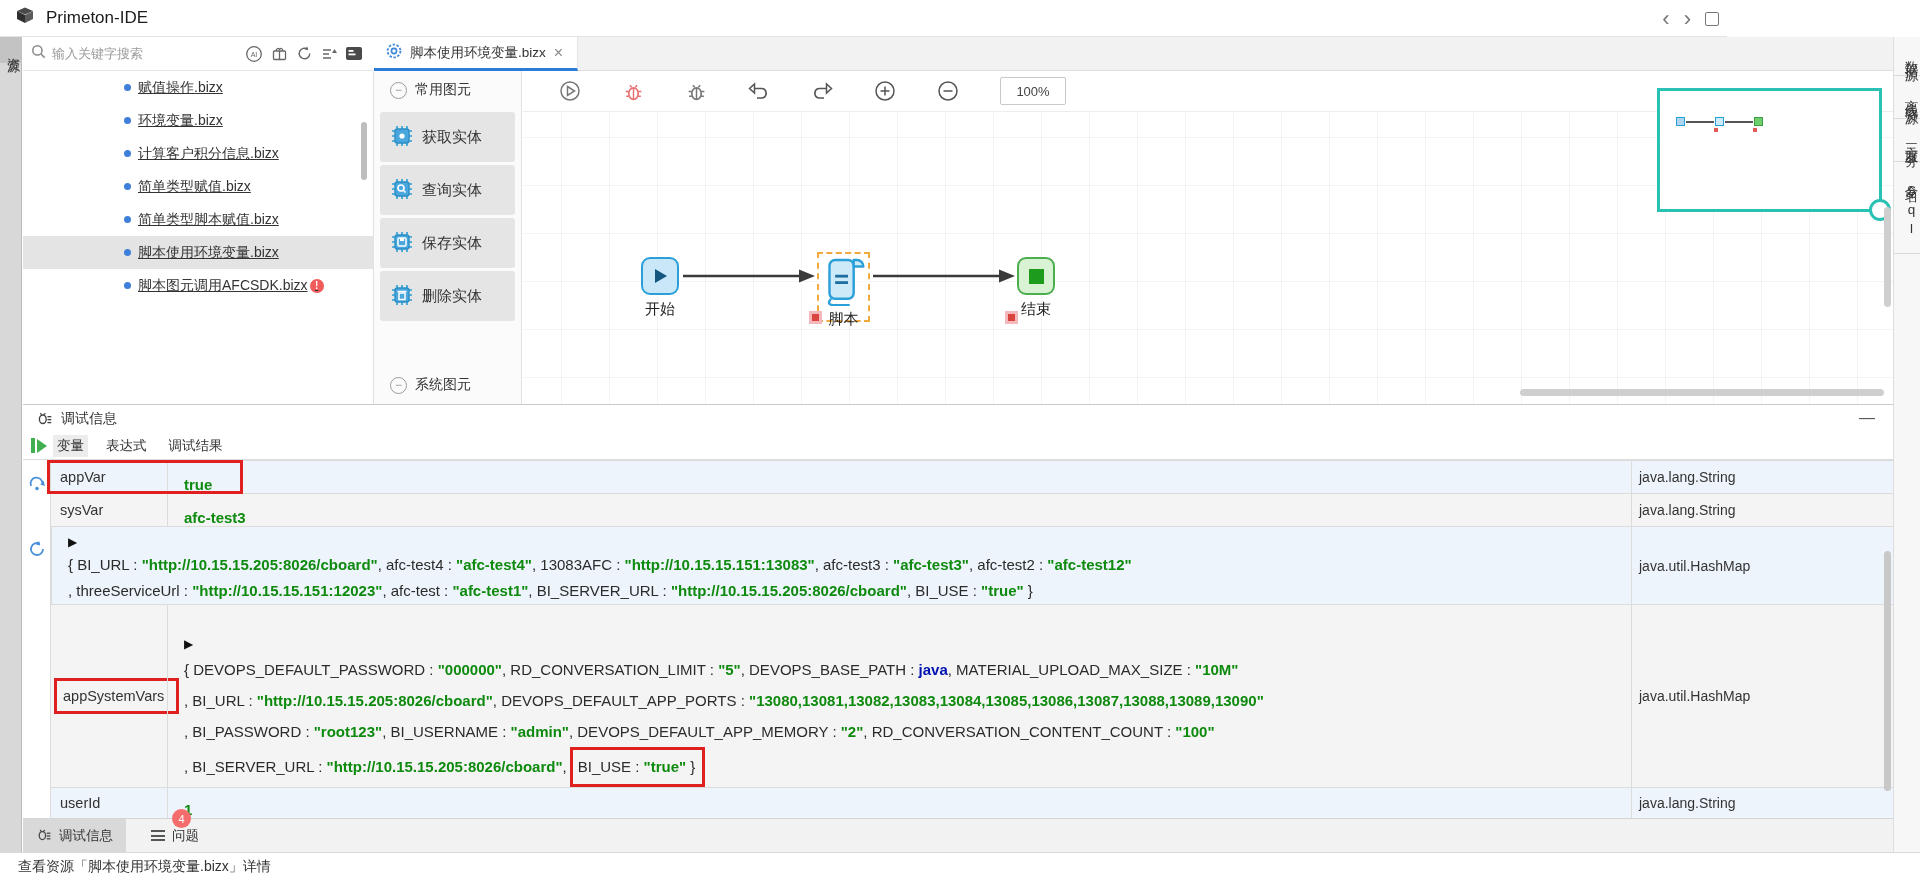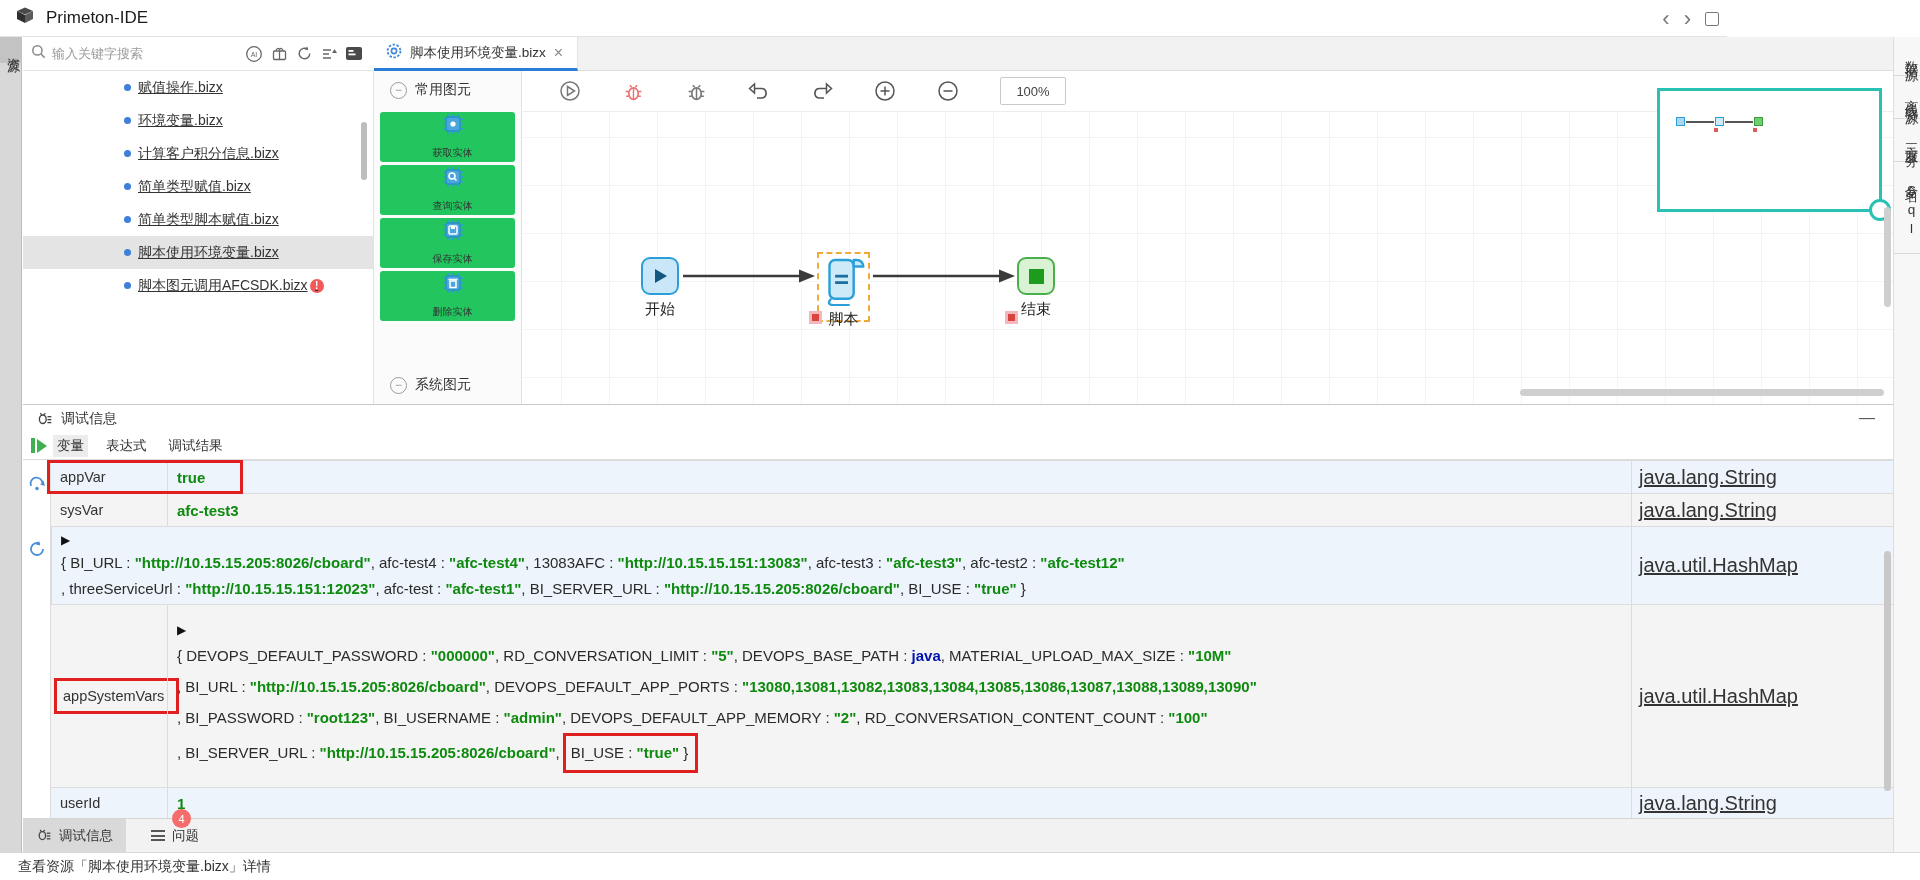--- a/index.html
+++ b/index.html
@@ -35,21 +35,21 @@
   .bullet { width:7px; height:7px; border-radius:50%; background:#3d7fd9; margin-right:7px; flex:0 0 auto; }
   .file-badge { width:14px; height:14px; border-radius:50%; background:#f05a5a; color:#fff; font-size:10px; font-weight:bold;
     display:inline-flex; align-items:center; justify-content:center; margin-left:2px; }
   .tree-scroll { position:absolute; left:338px; top:85px; width:6px; height:58px; background:#bdbdbd; border-radius:3px; cursor:pointer; }
   
   .palette { position:absolute; left:373px; top:71px; width:149px; height:333px; background:#fbfbfb;
     border-left:1px solid #e2e2e2; border-right:1px solid #e2e2e2; overflow:hidden; }
   .pal-header { height:38px; display:flex; align-items:center; gap:8px; padding-left:16px; font-size:14px; color:#333; cursor:pointer; }
   .circle-minus { width:17px; height:17px; border:1.4px solid #9a9a9a; border-radius:50%; color:#9a9a9a;
     display:flex; align-items:center; justify-content:center; font-size:12px; line-height:1; }
-  .pal-item { margin:3px 6px; height:50px; background:#22c55e; border-radius:3px; display:flex; align-items:center; gap:8px; padding-left:10px; cursor:pointer; font-size:10px; color:#333;flex-direction:column; }
+  .pal-item { margin:3px 6px; height:50px; background:#e5e5e5; border-radius:3px; display:flex; align-items:center; gap:8px; padding-left:10px; cursor:pointer; font-size:15px; color:#333; }
   .pal-footer { position:absolute; left:0; bottom:0; width:100%; }
   
   .tabstrip { position:absolute; left:374px; top:37px; width:1519px; height:34px; background:#f2f2f2; border-bottom:1px solid #ddd; display:flex; }
   .etab { height:34px; background:#fff; display:flex; align-items:center; gap:8px; padding:0 14px 0 12px;
     border-right:1px solid #e4e4e4; border-bottom:3px solid #2b7cd6; cursor:pointer; }
   .etab .etab-title { font-size:13.5px; color:#333; }
   .etab .close-x { color:#888; font-size:16px; cursor:pointer; }
   
   .canvas { position:absolute; left:523px; top:71px; width:1370px; height:333px; background:#fff;
     background-image:linear-gradient(#f3f3f3 1px, transparent 1px),linear-gradient(90deg,#f3f3f3 1px,transparent 1px);
@@ -90,22 +90,22 @@
   .gico { position:absolute; left:5px; width:18px; height:18px; cursor:pointer; }
   .resume-ico { position:absolute; left:8px; top:32px; display:flex; align-items:center; gap:2px; cursor:pointer; }
   .resume-ico .bar { width:4px; height:15px; background:#3faf4f; }
   .resume-ico .tri { width:0; height:0; border-left:10px solid #3faf4f; border-top:7.5px solid transparent; border-bottom:7.5px solid transparent; }
   .stop-sq { width:15px; height:15px; background:#ee7070; border-radius:2px; }
   .dbg-table { position:absolute; left:27px; top:55px; width:1843px; border-left:1px solid #dcdcdc; border-top:1px solid #dcdcdc; }
   .dbg-row { display:flex; border-bottom:1px solid #dcdcdc; position:relative; }
   .dbg-row.tint-a { background:#edf4fb; }
   .dbg-row.tint-b { background:#f4f4f4; }
   .cell-name { width:116px; flex:0 0 auto; display:flex; align-items:center; padding-left:9px; font-size:14.5px; color:#333; }
-  .cell-value { flex:1 1 auto; border-left:1px solid #dcdcdc; padding-left:9px; overflow:hidden; display:flex; flex-direction:column; justify-content:center; }
-  .cell-type { width:262px; flex:0 0 auto; border-left:1px solid #dcdcdc; display:flex; align-items:center; padding-left:7px; font-size:20px; color:#333;text-decoration:underline; }
+  .cell-value { flex:1 1 auto; border-left:1px solid #dcdcdc; padding-left:16px; overflow:hidden; display:flex; flex-direction:column; justify-content:flex-end; }
+  .cell-type { width:262px; flex:0 0 auto; border-left:1px solid #dcdcdc; display:flex; align-items:center; padding-left:7px; font-size:14px; color:#333; }
   .vline { white-space:nowrap; font-size:15px; color:#2b2b2b; }
   .sk { color:#2b2b2b; }
   .sv { color:#0e8a0e; font-weight:bold; }
   .sn { color:#0012b0; font-weight:bold; }
   .exp-arrow { font-size:12px; color:#111; line-height:20px; cursor:pointer; }
   .red-overlay { position:absolute; left:-4px; top:-1px; width:196px; height:34px; border:3px solid #e01f1f; z-index:6; pointer-events:none; }
   .red-box-label { border:3px solid #e01f1f; padding:7px 12px 7px 6px; margin-left:-6px; }
   .red-box-inline { border:3px solid #e01f1f; padding:1px 7px 2px 5px; margin-left:3px; display:inline-block; }
   .dbg-scroll { position:absolute; left:1861px; top:146px; width:7px; height:240px; background:#c8c8c8; border-radius:4px; cursor:pointer; }
   

